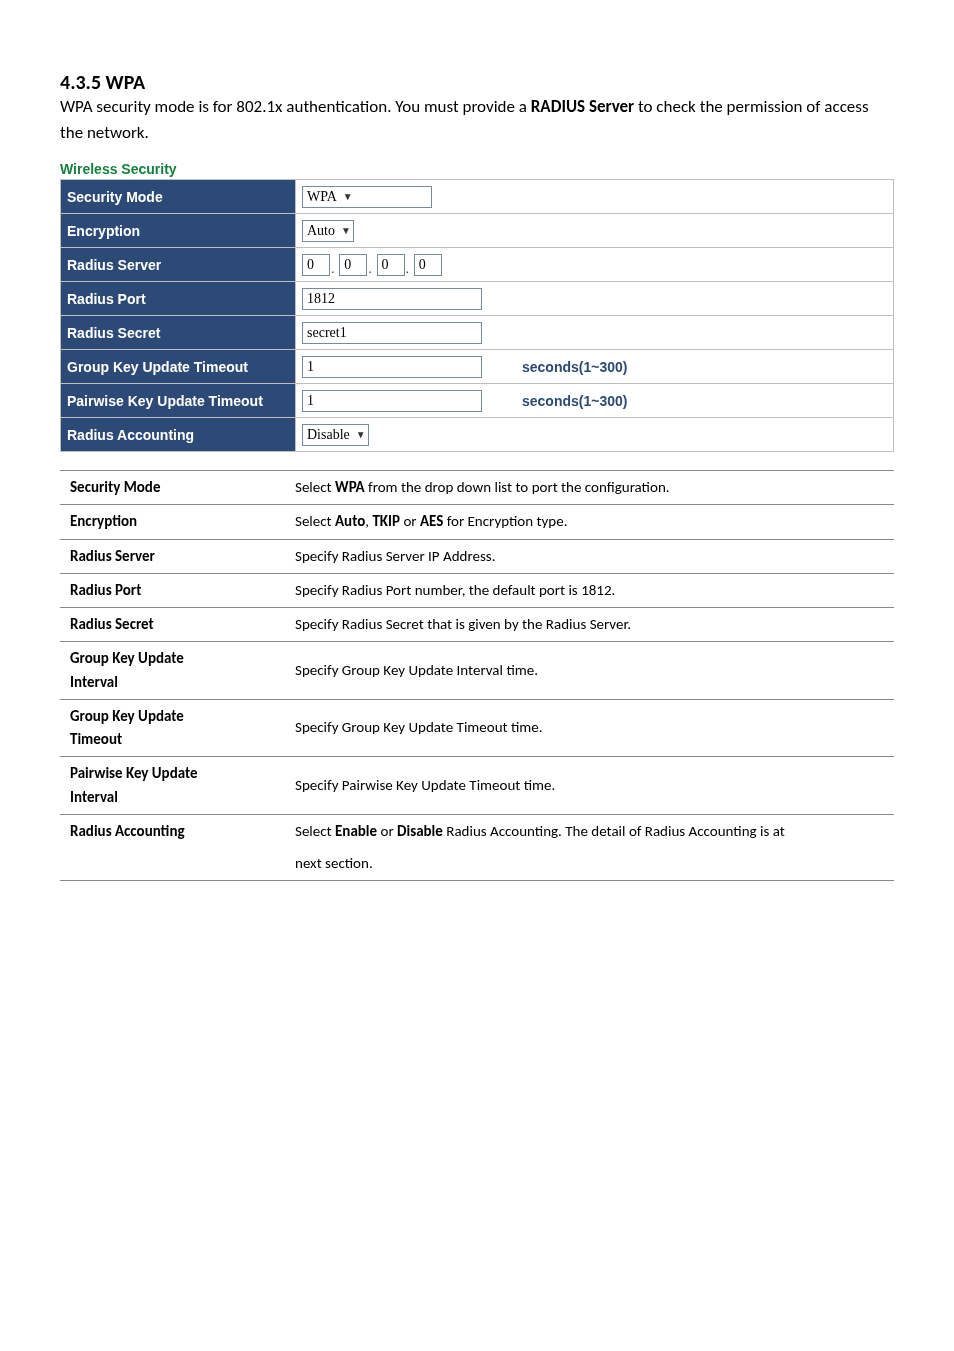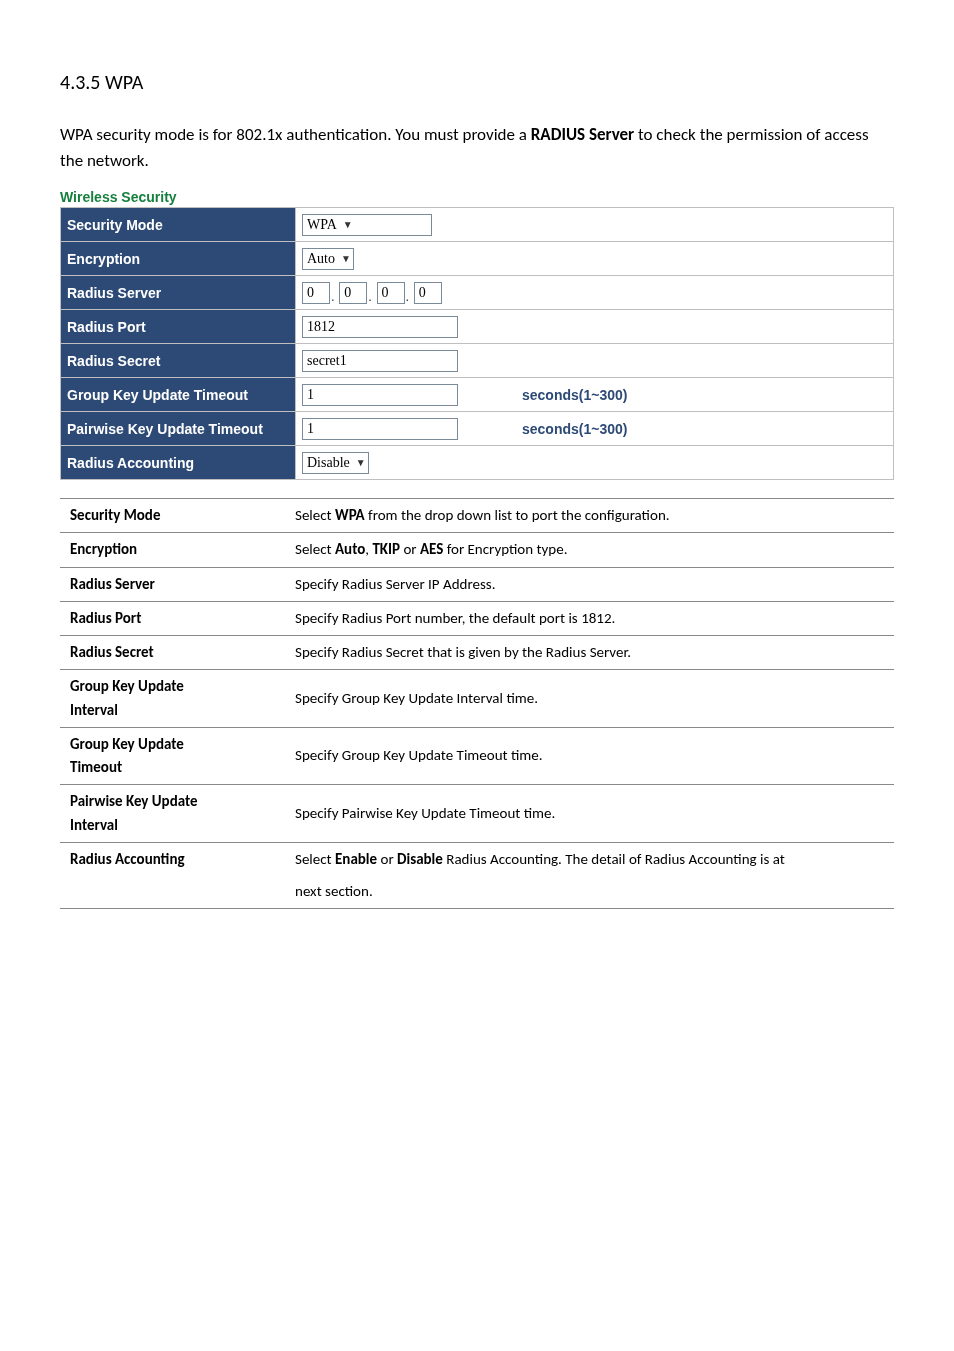--- a/index.html
+++ b/index.html
@@ -5,22 +5,21 @@
     * { box-sizing: border-box; margin: 0; padding: 0; }
     body {
       font-family: Calibri, Arial, sans-serif;
       background: #fff;
       width: 954px;
       padding: 70px 60px;
       color: #000;
     }
     .section-title {
       font-size: 20px;
-      font-weight: normal;
-      margin-bottom: 28px;
+      font-weight: bold;
     }
     .intro {
       font-size: 17px;
       line-height: 1.5;
       margin-bottom: 16px;
     }
     .intro b { font-weight: bold; }
     .panel-title {
       font-size: 14px;
       font-weight: bold;
@@ -76,21 +75,21 @@
       display: inline-block;
       border: 1px solid #7a8a99;
       background: #fff;
       font-family: "Times New Roman", serif;
       font-size: 14px;
       height: 22px;
       padding: 1px 4px;
       line-height: 18px;
     }
     .w-wide { width: 130px; }
-    .w-med { width: 156px; }
+    .w-med { width: 180px; }
     .w-ip { width: 28px; text-align: left; }
     .ip-dot { font-family: Arial, sans-serif; font-size: 13px; color:#333; margin:0 1px; vertical-align: bottom;}
     .value-row { display:flex; align-items:center; }
     .value-row .left { flex:0 0 200px; }
     
     .desc-table {
       width: 100%;
       border-collapse: collapse;
     }
     .desc-table tr {

